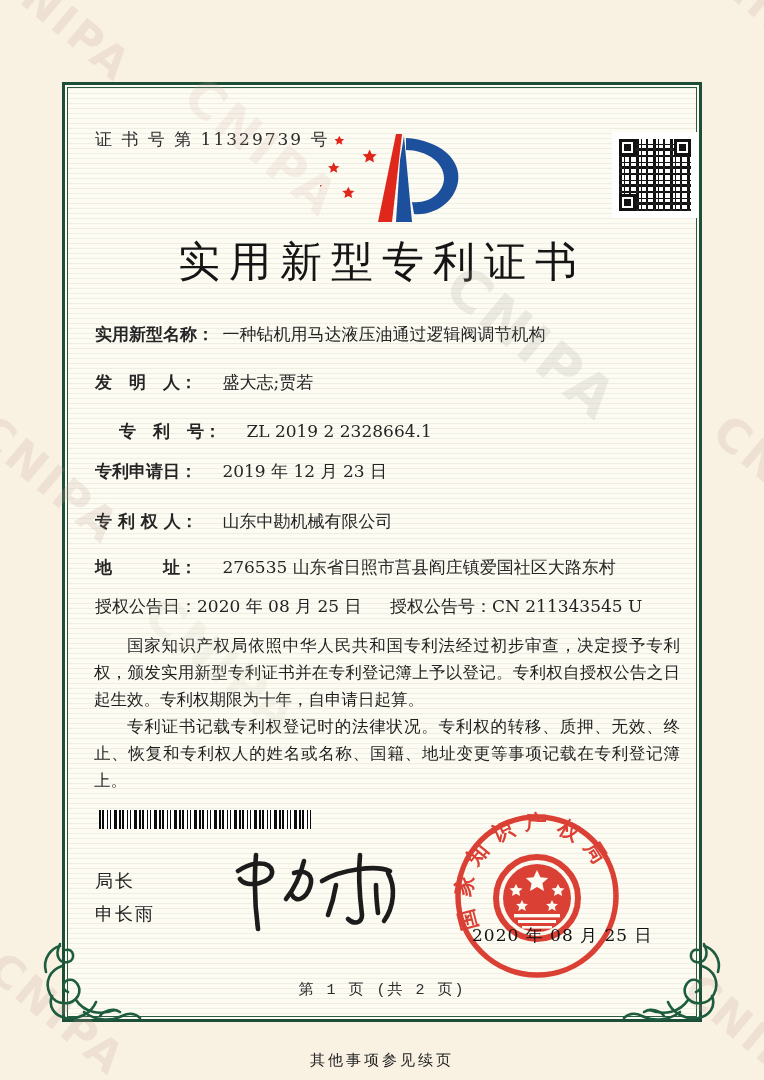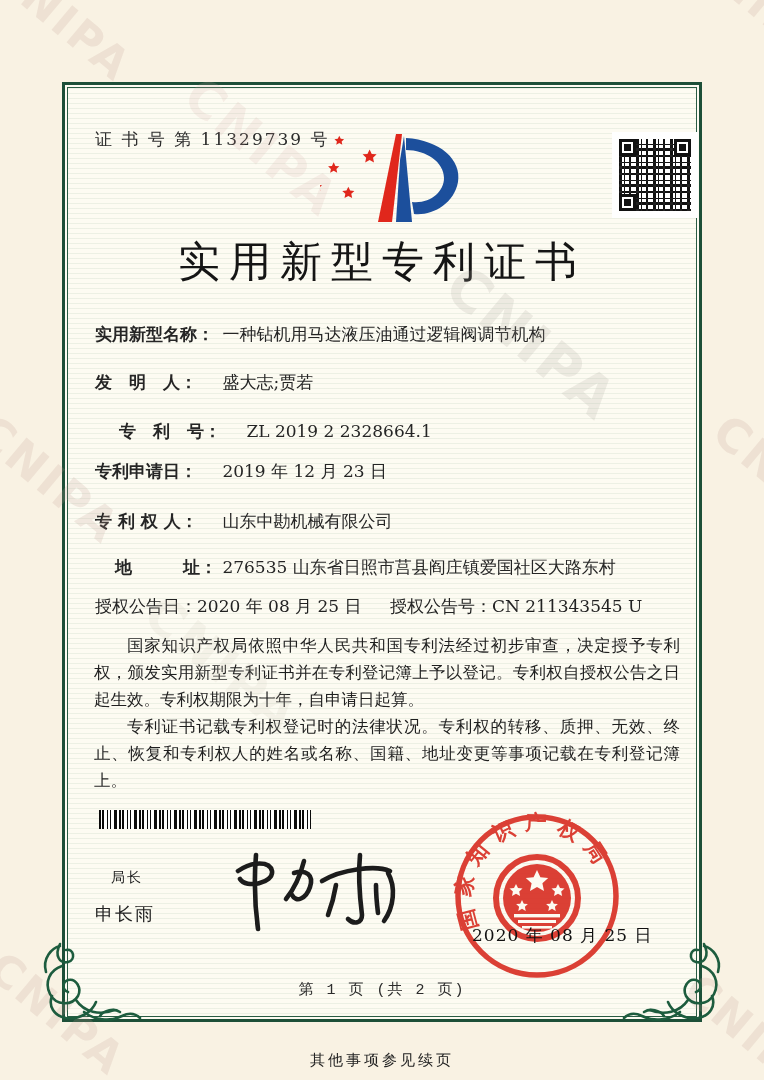--- a/index.html
+++ b/index.html
@@ -62,39 +62,39 @@
   }
   .finder.tl { left:0; top:0; } .finder.tr { right:0; top:0; } .finder.bl { left:0; bottom:0; }
   .title {
     position:absolute; left:0; top:146px; width:100%;
     text-align:center; font-size:42px; font-weight:normal;
     letter-spacing:9px; color:#151515;
   }
   
   .field { position:absolute; left:27px; font-size:17px; color:#252525; white-space:nowrap; }
   .field .lab { display:inline-block; width:122px;font-weight:bold; }
-  .f1{top:235px;} .f2{top:283px;} .f3{top:332px;margin-left:24px;} .f4{top:372px;} .f5{top:422px;} .f6{top:468px;text-align:right;}
+  .f1{top:235px;} .f2{top:283px;} .f3{top:332px;margin-left:24px;} .f4{top:372px;} .f5{top:422px;} .f6{top:468px;}
   .grant { position:absolute; left:27px; top:507px; font-size:17px; white-space:nowrap;text-align:center; }
   .grant .no-part { position:absolute; left:295px; top:0; }
   
   .paras {
     position:absolute; left:26px; top:544px; width:586px;
     font-size:16.5px; line-height:27px; text-align:justify; color:#1f1f1f;
   }
   .paras p { text-indent:2em; }
   
   .barcode {
     position:absolute; left:31px; top:722px; width:212px; height:19px;
     background:repeating-linear-gradient(90deg,
       #0b0b0b 0 2px,#fff 2px 3px,#0b0b0b 3px 5px,#fff 5px 8px,
       #0b0b0b 8px 9px,#fff 9px 11px,#0b0b0b 11px 12px,#fff 12px 15px,
       #0b0b0b 15px 18px,#fff 18px 20px);
   }
   
-  .director-title { position:absolute; left:27px; top:781px; font-size:14px; letter-spacing:2px;margin-left:16px; }
+  .director-title { position:absolute; left:27px; top:781px; font-size:18px; letter-spacing:2px; }
   .director-name  { position:absolute; left:27px; top:814px; font-size:18px; letter-spacing:2px; }
   .signature { position:absolute; left:150px; top:757px; width:200px; height:92px; }
   
   .seal { position:absolute; left:384px; top:722px; width:170px; height:172px; }
   .seal-date {
     position:absolute; left:404px; top:836px; width:175px;
     font-size:17px; letter-spacing:1px; color:#111; white-space:nowrap;
   }
   
   .page-indicator {

